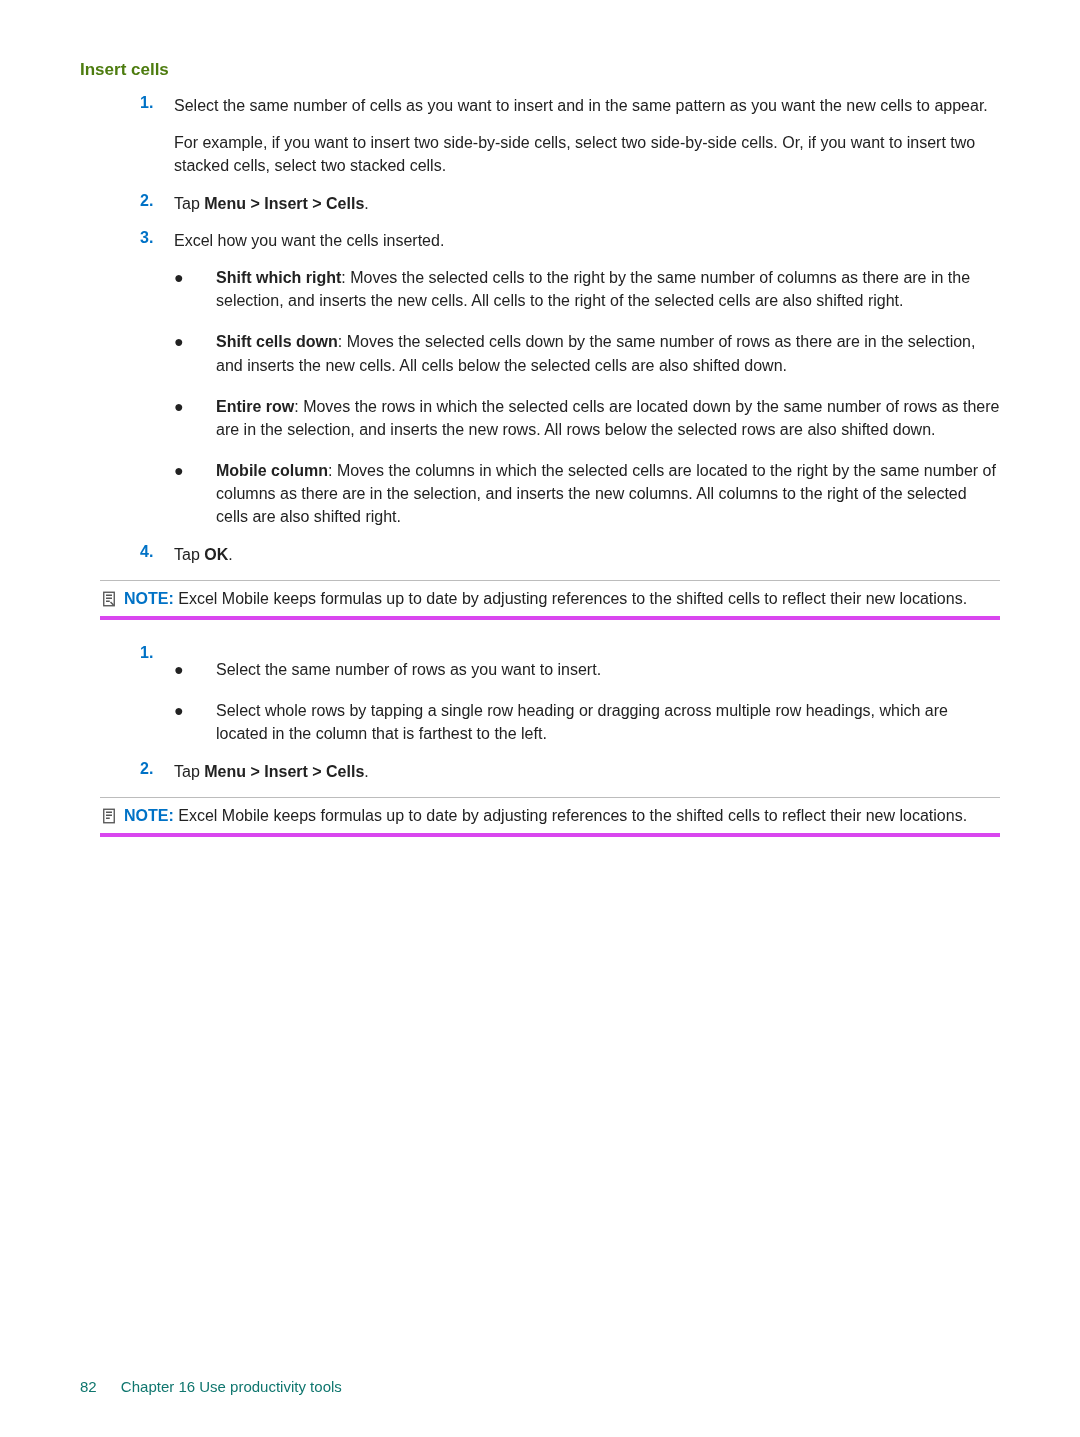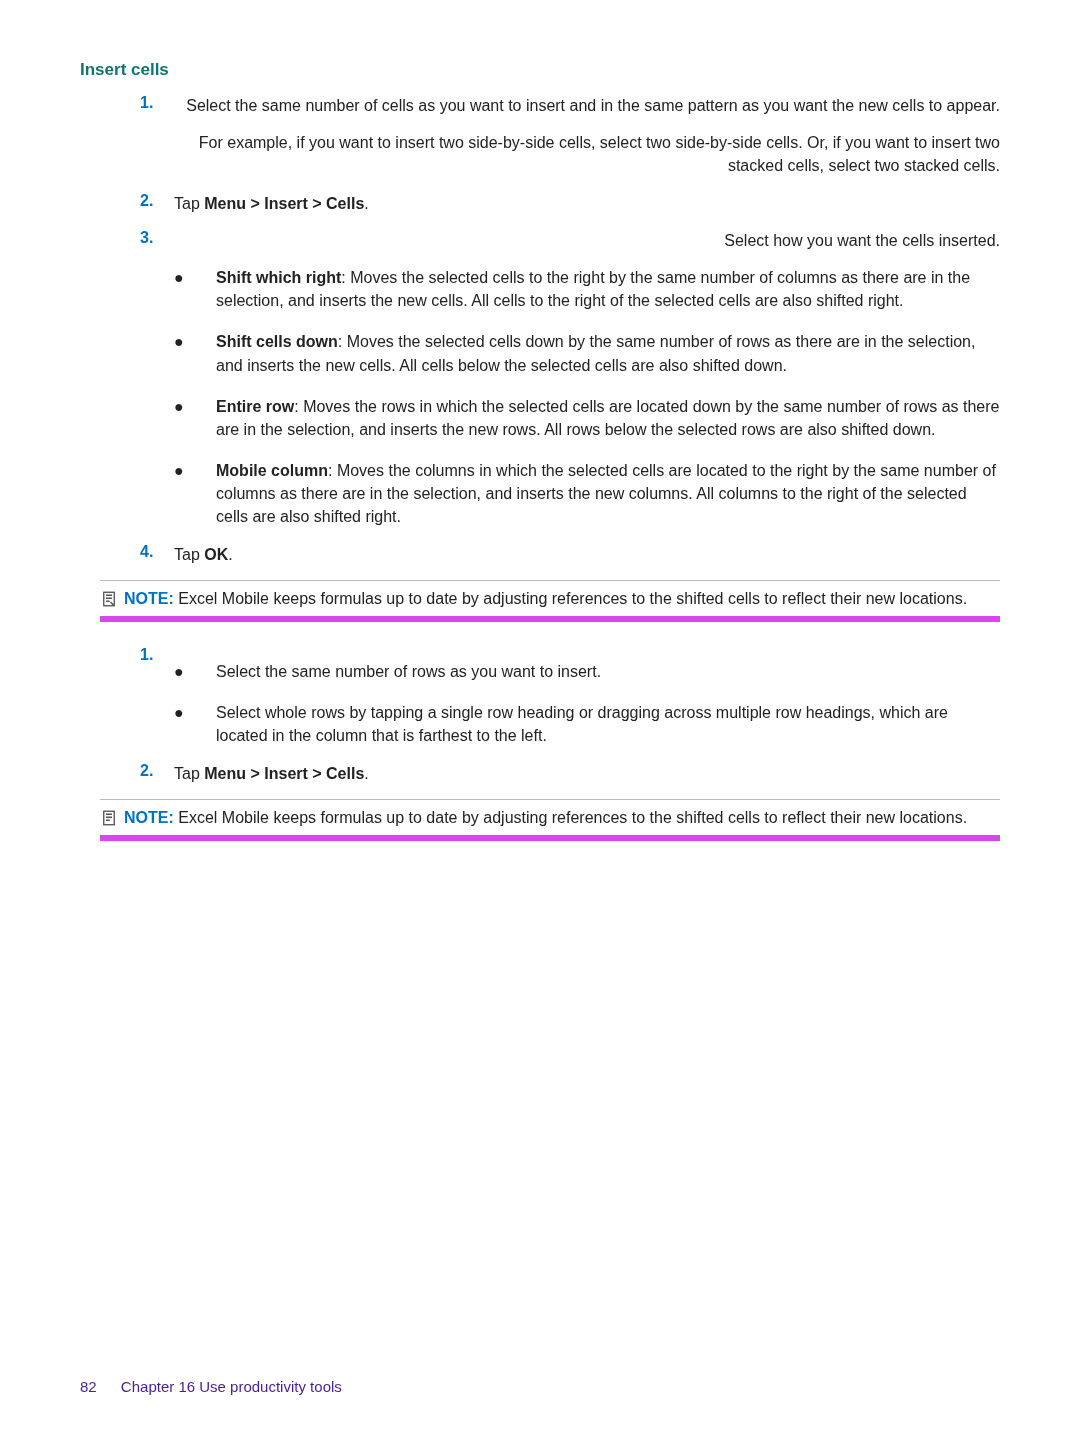--- a/index.html
+++ b/index.html
@@ -12,21 +12,21 @@
     height: 1437px;
     box-sizing: border-box;
   }
   .page {
     padding: 60px 80px 40px 80px;
     box-sizing: border-box;
     height: 100%;
     position: relative;
   }
   .h4 {
-    color: #0f766e;
+    color: #4d7c0f;
     font-weight: bold;
     font-size: 17px;
     margin-bottom: 14px;
   }
   .numitem {
     display: flex;
     margin: 0 0 14px 60px;
   }
   .numitem .num {
     color: #0072c6;
@@ -35,21 +35,20 @@
     flex-shrink: 0;
     font-size: 16px;
   }
   .numitem .body {
     flex: 1;
     font-size: 16px;
     line-height: 1.45;
   }
   .numitem .body p {
     margin: 0 0 14px 0;
-    text-align: right;
   }
   .numitem .body p:last-child { margin-bottom: 0; }
   .bulletlist {
     margin: 14px 0 0 0;
     padding: 0;
     list-style: none;
   }
   .bulletlist li {
     display: flex;
     margin-bottom: 18px;
@@ -62,42 +61,42 @@
   }
   .bulletlist .btext {
     flex: 1;
     font-size: 16px;
     line-height: 1.45;
   }
   .bold { font-weight: bold; }
   .notebox {
     margin: 10px 0 24px 20px;
     border-top: 1px solid #bcbcbc;
-    border-bottom: 6px solid #d946ef;
+    border-bottom: 4px solid #d946ef;
     padding: 6px 0;
     font-size: 16px;
     line-height: 1.45;
   }
   .noteicon {
     display: inline-block;
     vertical-align: text-top;
     margin-right: 6px;
     color: #555;
   }
   .noteicon svg { display:block; }
   .notelabel {
     color: #0072c6;
     font-weight: bold;
   }
   .footer {
     position: absolute;
     bottom: 42px;
     left: 80px;
     font-size: 15px;
-    color: #4c1d95;
+    color: #0f766e;
   }
   .footer .pg { margin-right: 20px; }
 </style>
 </head>
 <body>
 
 <div class="page">
 
   <div class="h4">Insert cells</div>
 
@@ -112,21 +111,21 @@
   <div class="numitem">
     <div class="num">2.</div>
     <div class="body">
       <span>Tap </span><span class="bold">Menu &gt; Insert &gt; Cells</span><span>.</span>
     </div>
   </div>
 
   <div class="numitem">
     <div class="num">3.</div>
     <div class="body">
-      <p>Select how you want the cells inserted.</p>
+      <p>Excel how you want the cells inserted.</p>
       <ul class="bulletlist">
         <li>
           <div class="dot">●</div>
           <div class="btext"><span class="bold">Shift which right</span><span>: Moves the selected cells to the right by the same number of columns as there are in the selection, and inserts the new cells. All cells to the right of the selected cells are also shifted right.</span></div>
         </li>
         <li>
           <div class="dot">●</div>
           <div class="btext"><span class="bold">Shift cells down</span><span>: Moves the selected cells down by the same number of rows as there are in the selection, and inserts the new cells. All cells below the selected cells are also shifted down.</span></div>
         </li>
         <li>

